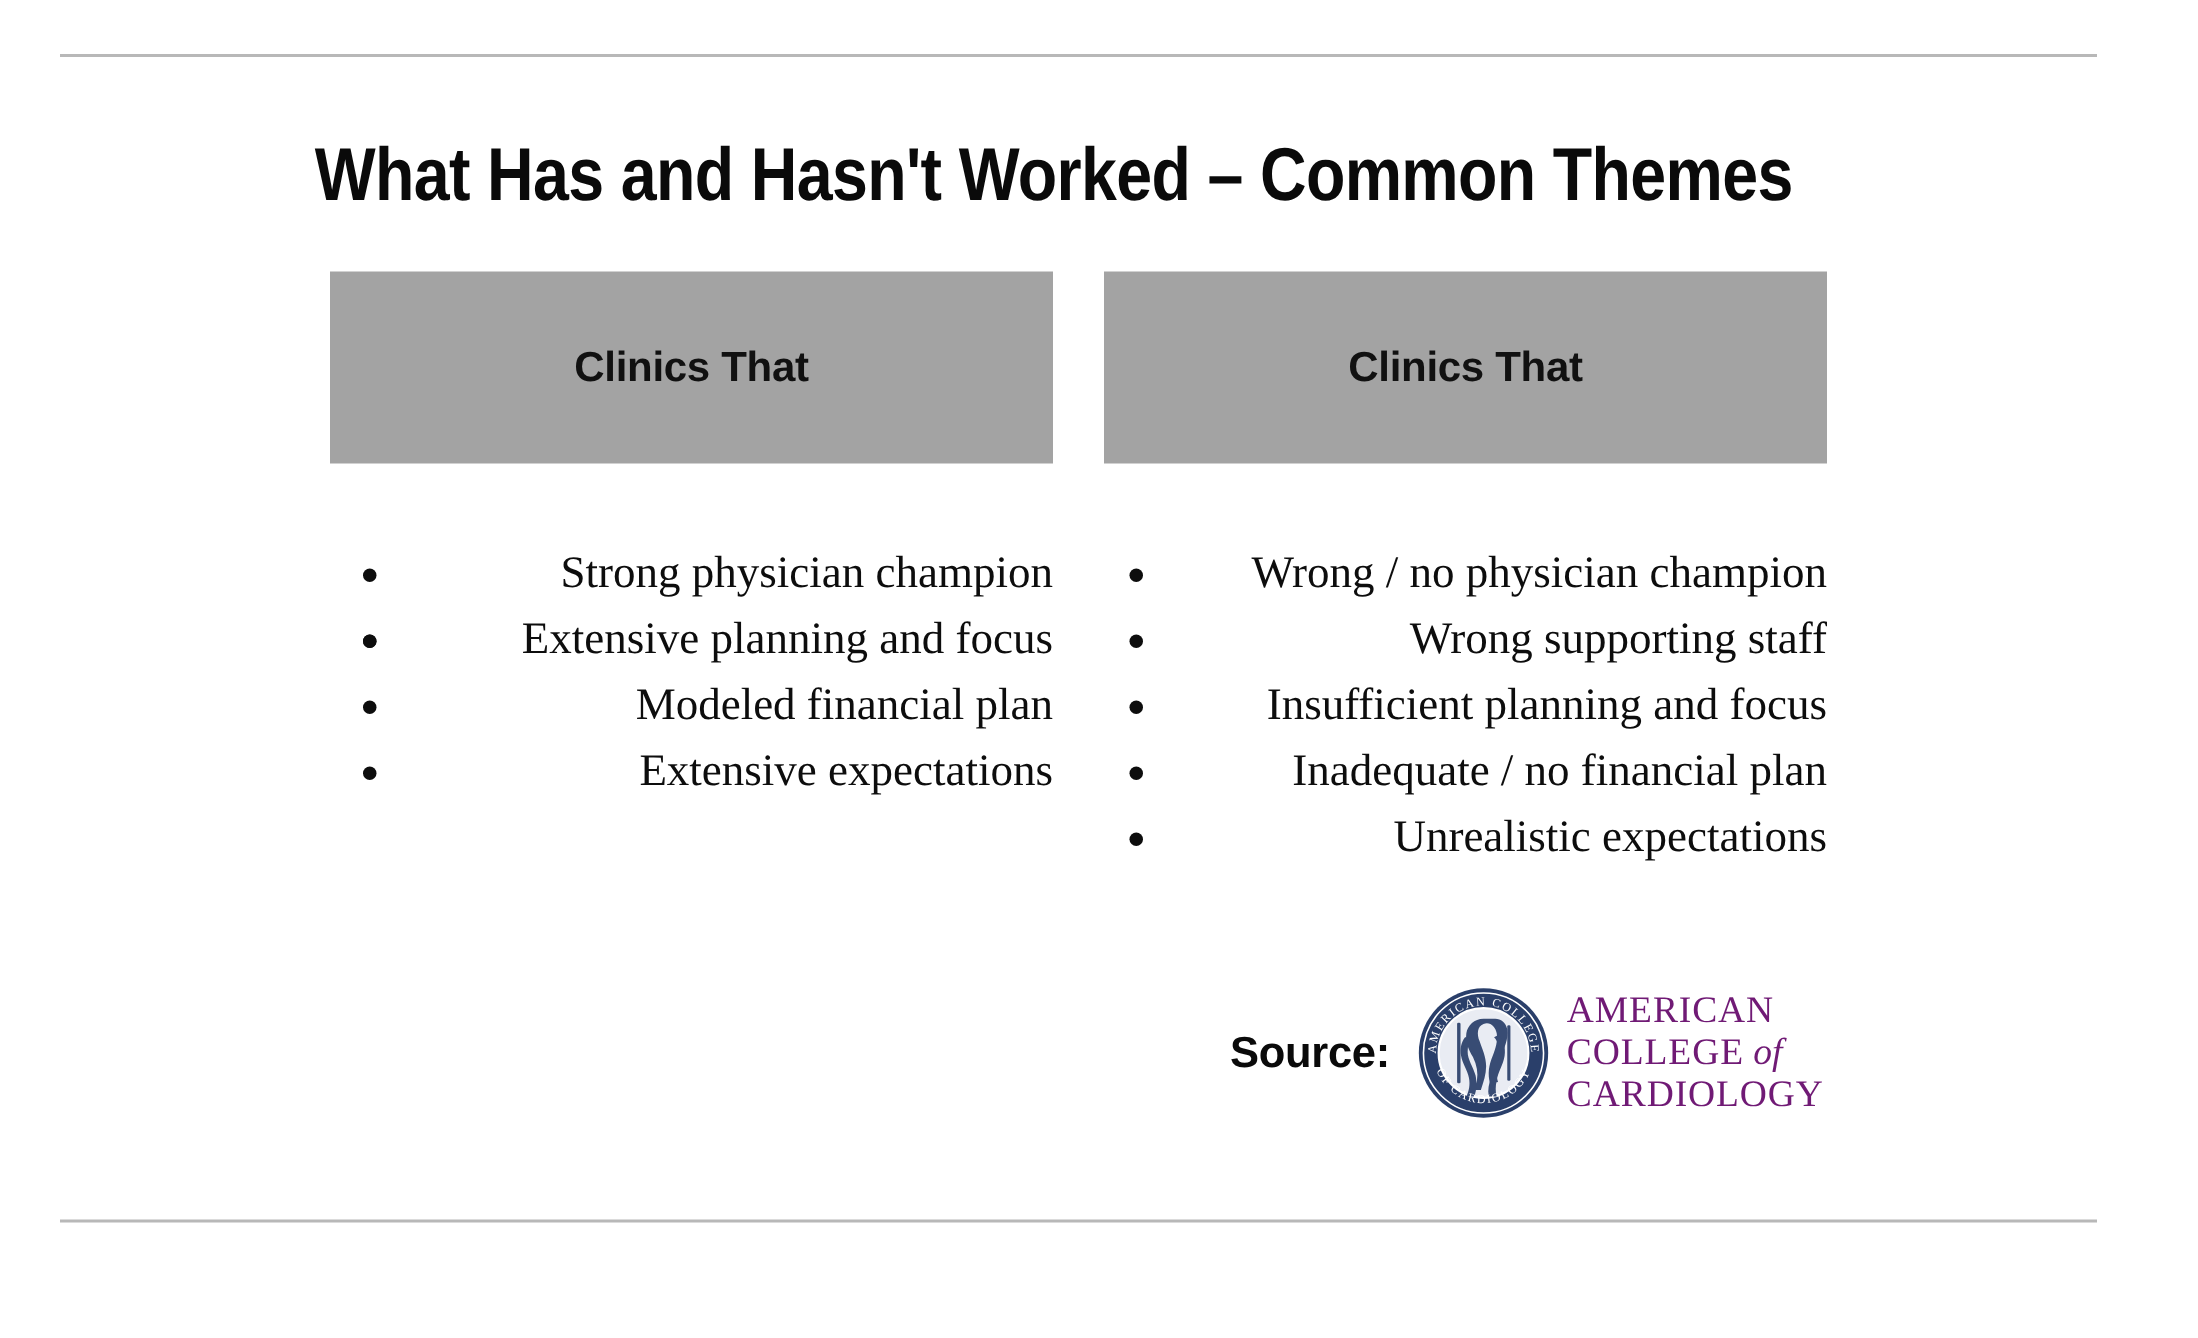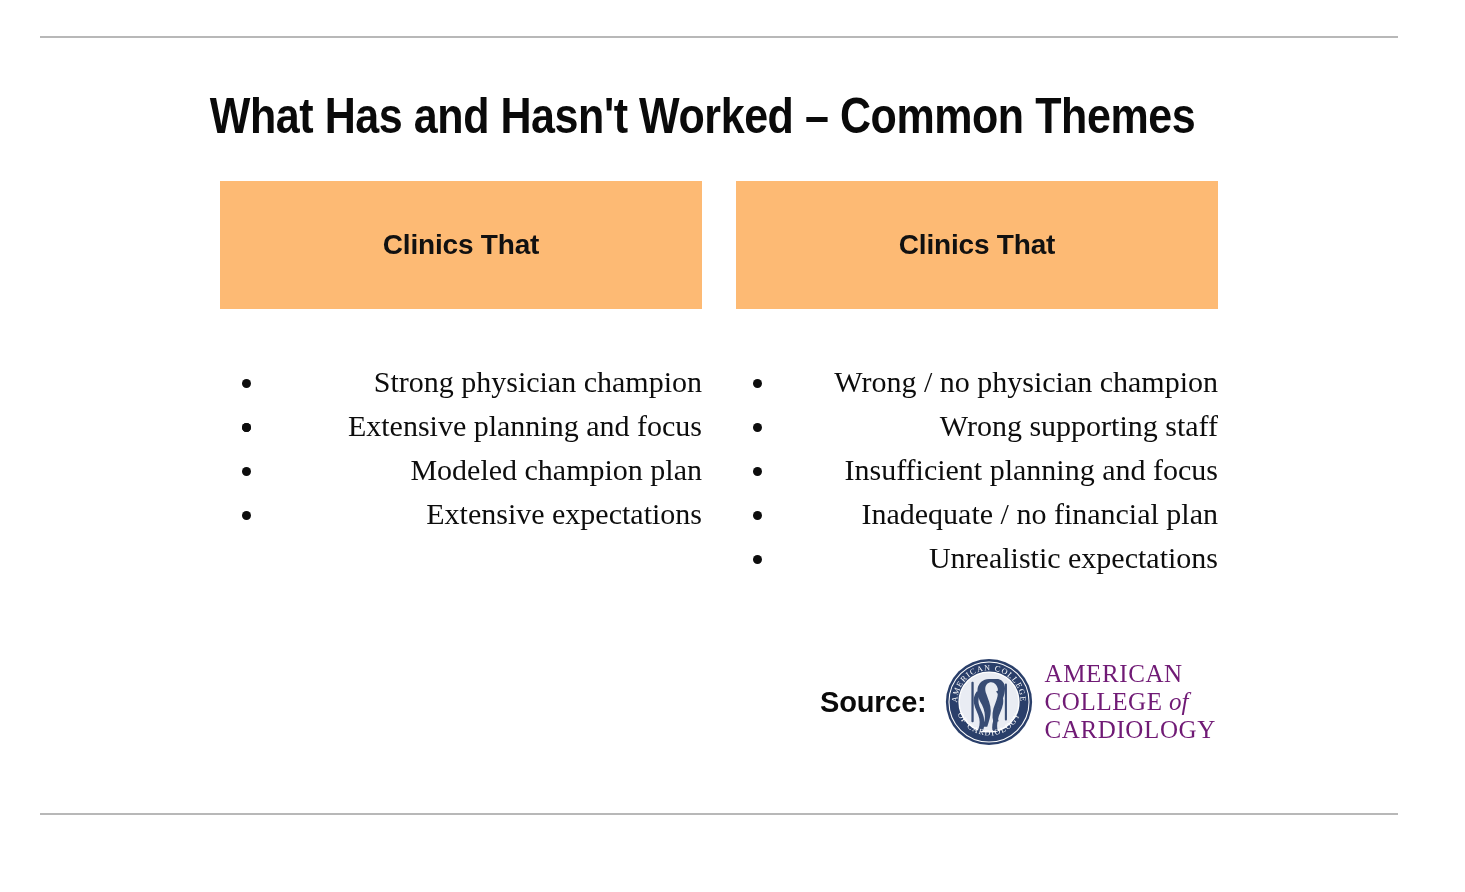--- a/index.html
+++ b/index.html
@@ -57,21 +57,21 @@
     position: absolute;
     left: 220px;
     top: 181px;
     width: 998px;
     height: 128px;
     display: flex;
     gap: 34px;
   }
   .col-header {
     flex: 1 1 0;
-    background: #fdba74;
+    background: #a3a3a3;
     display: flex;
     flex-direction: column;
     align-items: center;
     justify-content: center;
     gap: 10px;
   }
   .col-header .hdr-line {
     font-family: "Liberation Sans", sans-serif;
     font-weight: bold;
     font-size: 28px;
@@ -195,21 +195,21 @@
         </li>
         <li>
           <span class="bullet-dot"></span>
         </li>
         <li>
           <span class="bullet-dot"></span>
           <span>Extensive planning and focus</span>
         </li>
         <li>
           <span class="bullet-dot"></span>
-          <span>Modeled champion plan</span>
+          <span>Modeled financial plan</span>
         </li>
         <li>
           <span class="bullet-dot"></span>
           <span>Extensive expectations</span>
         </li>
       </ul>
     </div>
 
     <div class="bullet-col right">
       <ul class="bullets">

